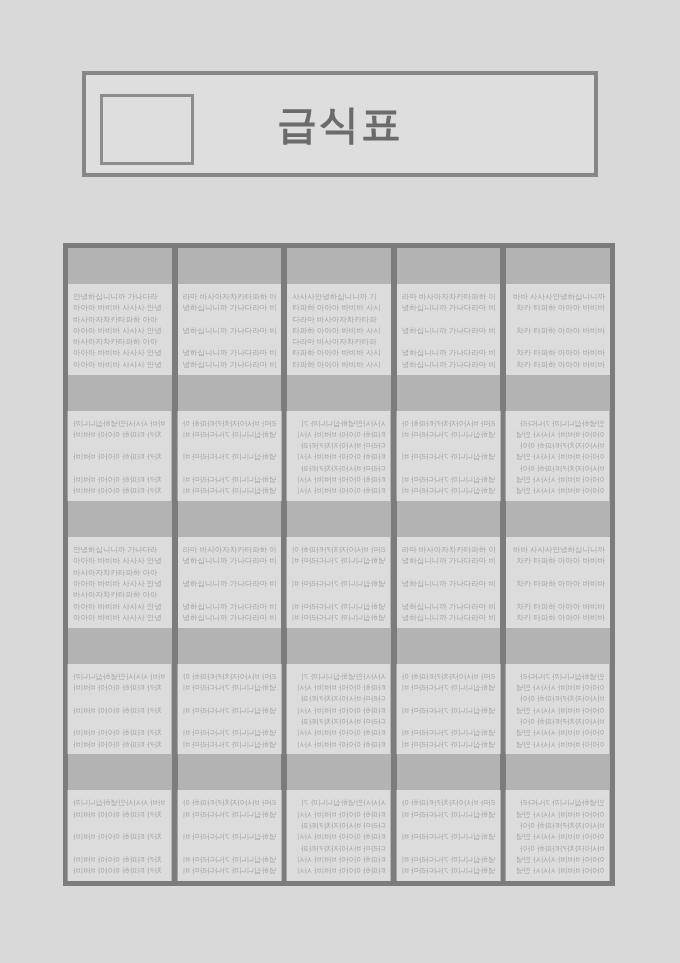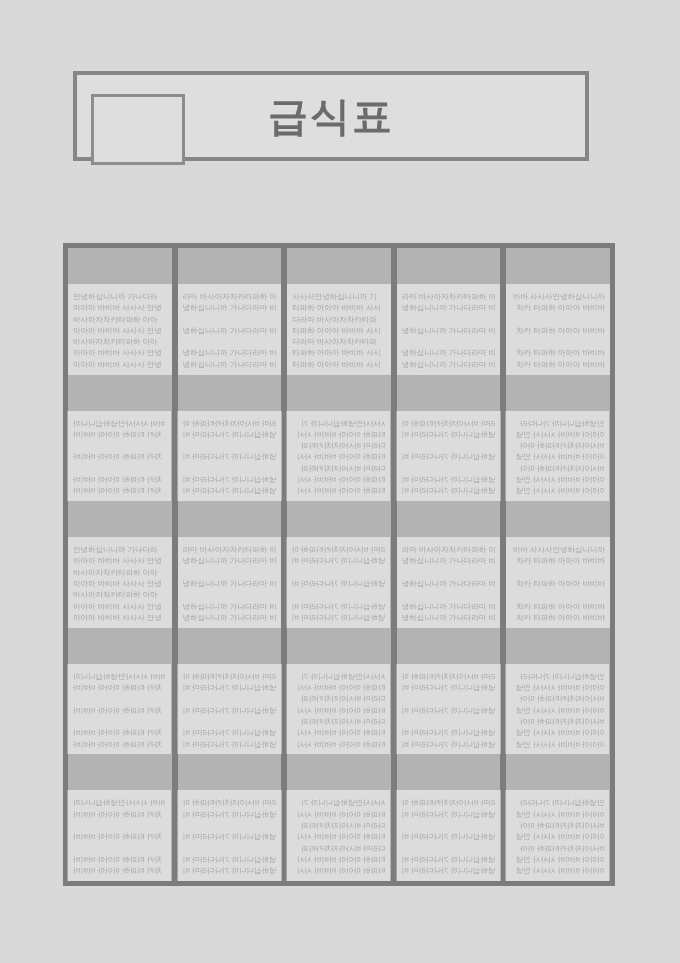--- a/index.html
+++ b/index.html
@@ -9,21 +9,21 @@
   }
   *{box-sizing:border-box;}
   html,body{margin:0;padding:0;}
   body{
     width:680px;height:963px;background:var(--page-bg);
     font-family:"Liberation Sans", sans-serif;
   }
   .page{position:relative;width:680px;height:963px;overflow:hidden;}
 
   .header-box{
-    position:absolute;left:73px;top:71px;width:516px;height:90px;
+    position:absolute;left:82px;top:71px;width:516px;height:106px;
     border:4px solid var(--box-border);background:var(--header-fill);
     display:flex;align-items:center;justify-content:center;
   }
   .logo-box{
     position:absolute;left:14px;top:19px;width:94px;height:71px;
     border:3px solid var(--logo-border);background:var(--header-fill);
   }
   .title{
     font-size:40px;font-weight:bold;color:var(--title-color);
     letter-spacing:2px;line-height:1;

